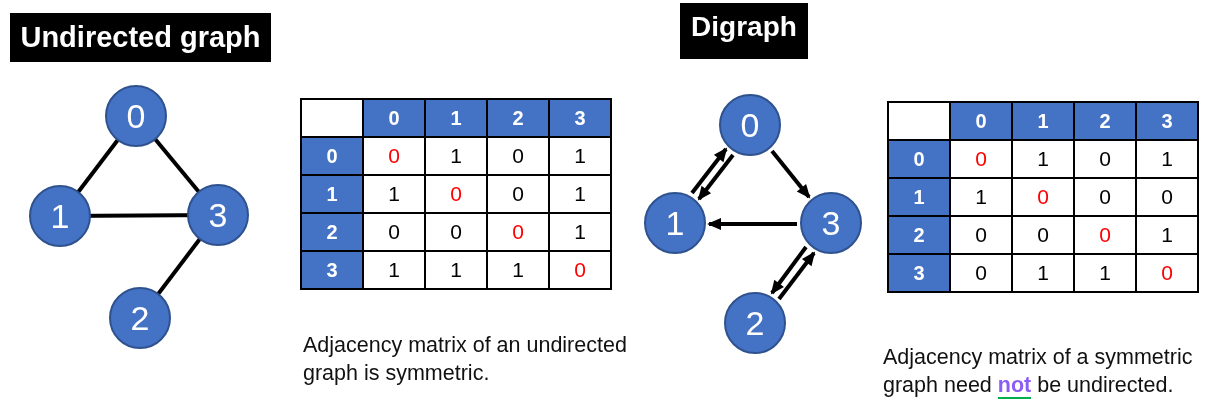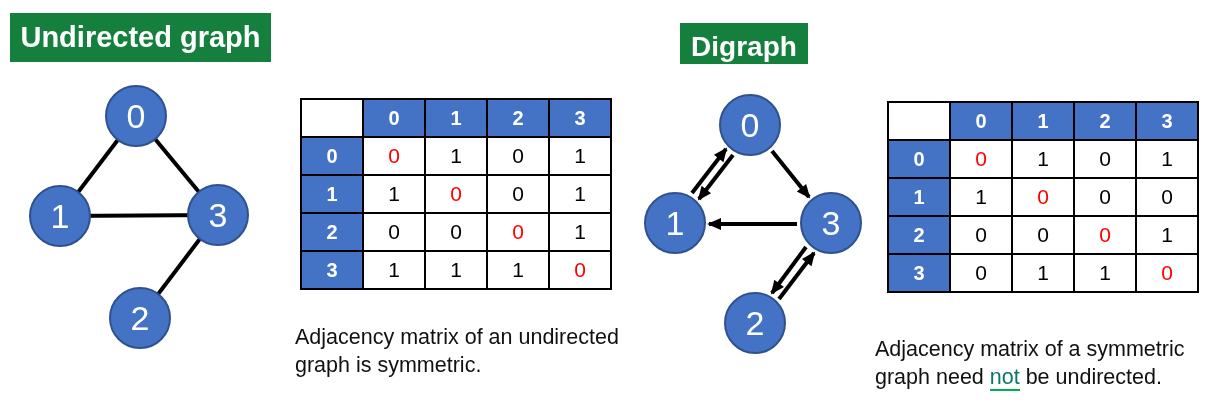--- a/index.html
+++ b/index.html
@@ -1,42 +1,42 @@
 <!DOCTYPE html>
 <html><head>
 <meta charset="utf-8">
 <style>
   html,body{margin:0;padding:0;}
   body{
     width:1219px;height:406px;background:#ffffff;position:relative;overflow:hidden;
     font-family:"Liberation Sans",sans-serif;
   }
   .badge{
-    position:absolute;background:#15803d;color:#ffffff;font-weight:bold;
+    position:absolute;background:#000000;color:#ffffff;font-weight:bold;
     text-align:center;white-space:nowrap;
   }
   .badge-left{left:10px;top:13px;width:261px;height:49px;font-size:29px;line-height:49px;}
-  .badge-right{left:680px;top:23px;width:128px;height:41px;font-size:28px;line-height:47px;}
+  .badge-right{left:680px;top:3px;width:128px;height:56px;font-size:28px;line-height:47px;}
   svg.graph-layer{position:absolute;left:0;top:0;pointer-events:none;}
   .edge{stroke:#000000;stroke-width:4;}
   .arrow{stroke:#000000;stroke-width:4;fill:none;marker-end:url(#ah);}
   .node{fill:#4472C4;stroke:#2F528F;stroke-width:2;}
   .node-label{fill:#ffffff;font-size:34px;text-anchor:middle;font-family:"Liberation Sans",sans-serif;}
   table.adj{position:absolute;border-collapse:collapse;table-layout:fixed;background:#fff;}
   .adj th,.adj td{
     box-sizing:border-box;border:2px solid #000000;width:62px;height:38px;
     text-align:center;vertical-align:middle;padding:0;font-size:21px;color:#000000;
   }
   .adj th{background:#4472C4;color:#ffffff;font-weight:bold;font-size:20px;}
   .adj td.corner{background:#ffffff;}
   .adj td.diag{color:#FF0000;}
-  .caption{position:absolute;margin:8px;font-size:21.5px;line-height:1.28;color:#111111;}
+  .caption{position:absolute;margin:16px;font-size:21.5px;line-height:1.28;color:#111111;}
   .caption-left{left:287px;top:316px;width:352px;}
   .caption-right{left:867px;top:328px;width:336px;}
-  .hl-not{color:#0f766e;font-weight:normal;border-bottom:2.5px solid #00B050;}
+  .hl-not{color:#8b5cf6;font-weight:bold;border-bottom:2.5px solid #00B050;}
 </style>
 </head>
 <body>
 
 <div class="badge badge-left">Undirected graph</div>
 <div class="badge badge-right">Digraph</div>
 
 <svg class="graph-layer" width="1219" height="406" viewBox="0 0 1219 406">
   <defs>
     <marker id="ah" markerWidth="16" markerHeight="14" refX="13" refY="7" orient="auto" markerUnits="userSpaceOnUse">

